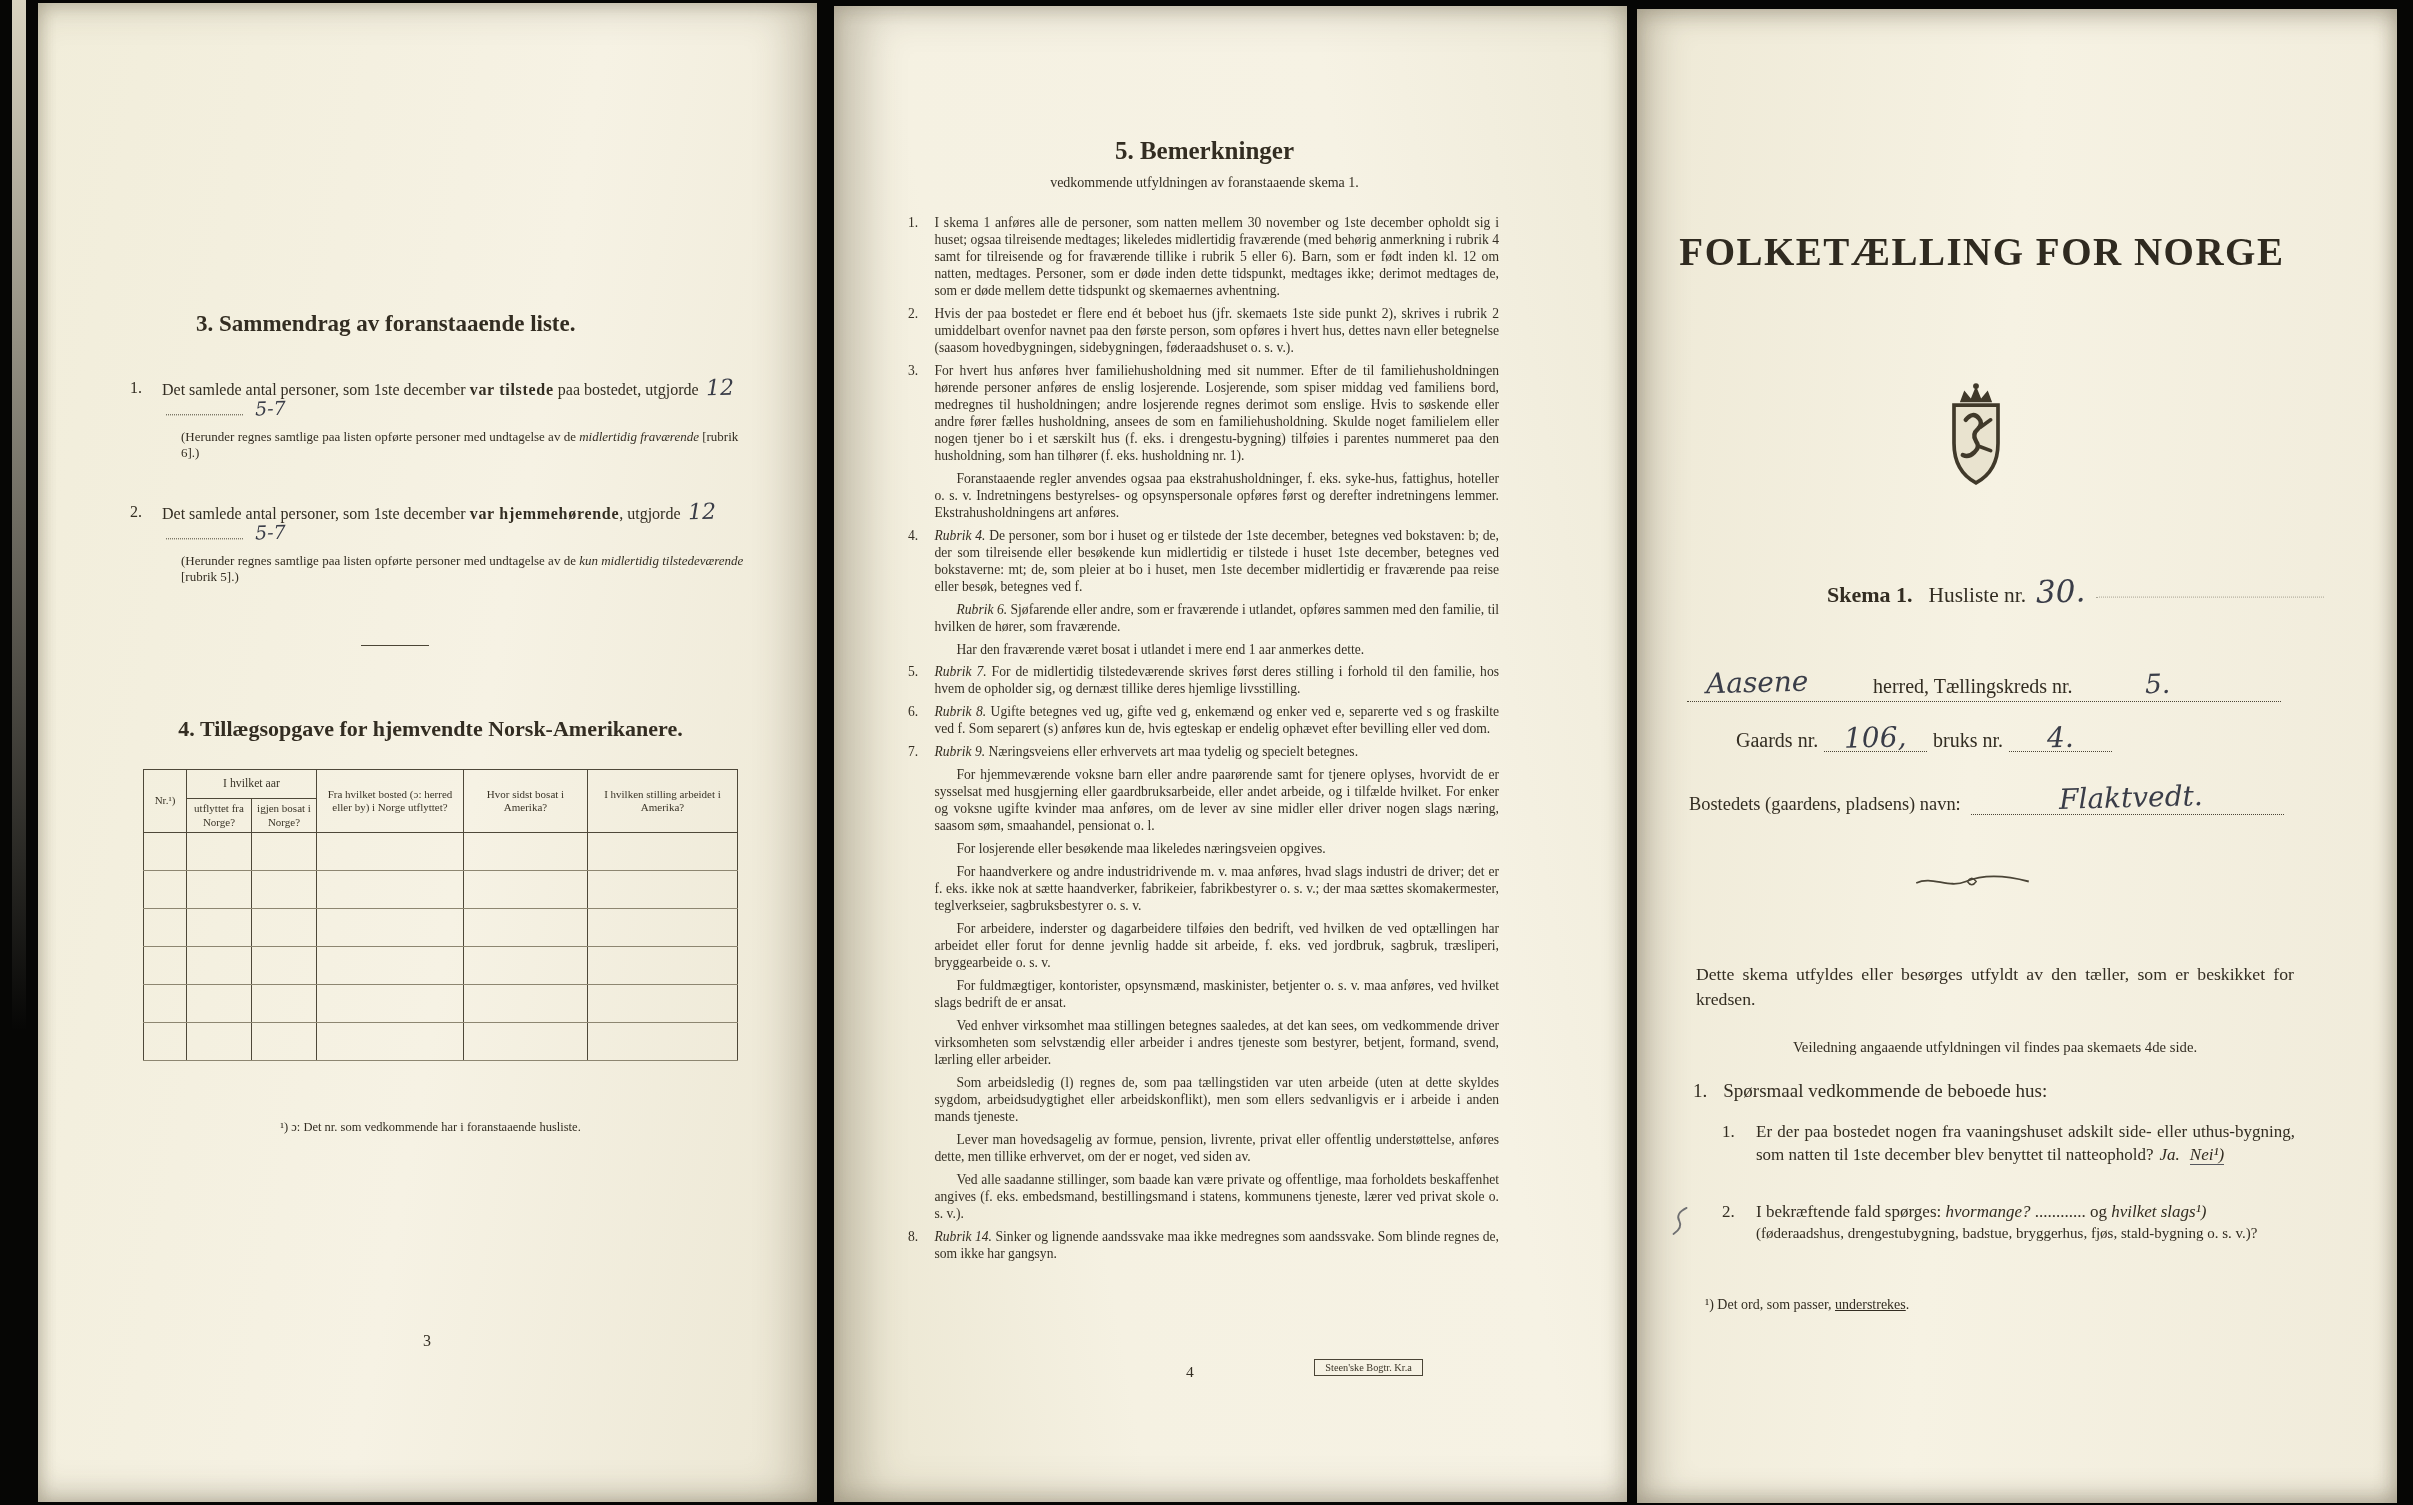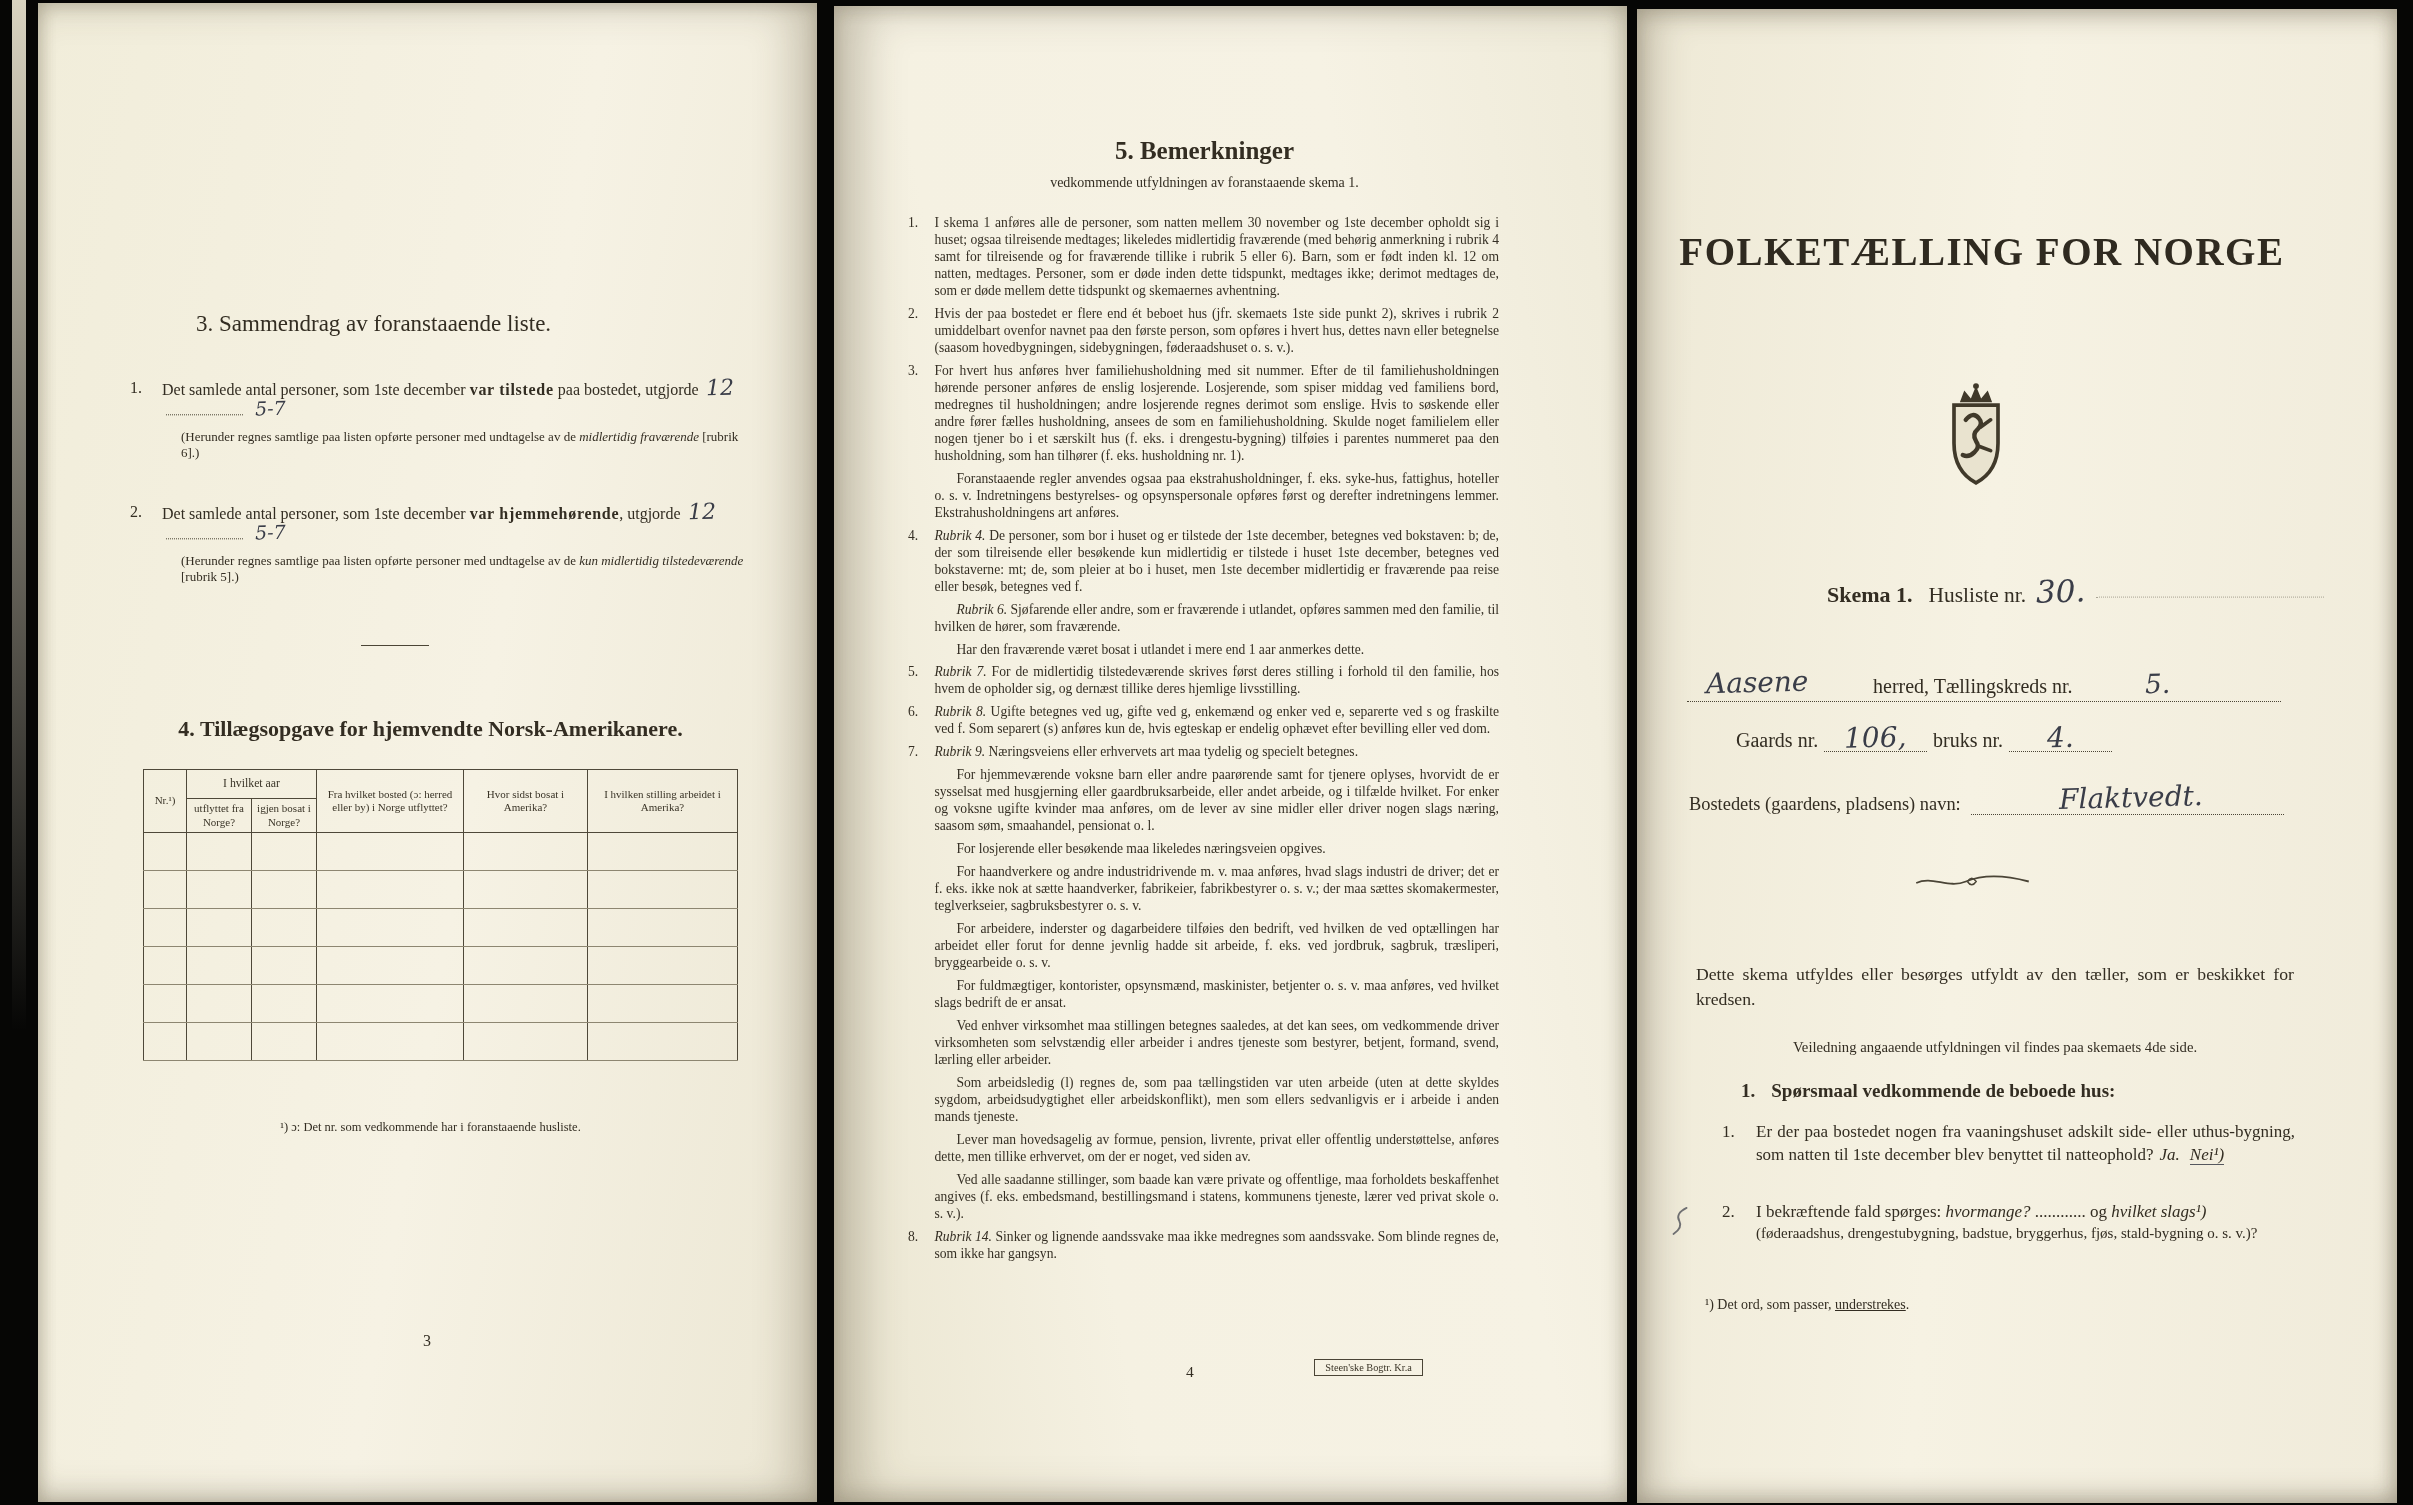--- a/index.html
+++ b/index.html
@@ -28,21 +28,21 @@
                 inset 0 -8.8px 19px rgba(70,58,35,.11), inset 0 7.4px 14.7px rgba(70,58,35,.07);
   }
   .page-right {
     left:1637px; top:8.8px; width:760px; height:1494px;
     background:linear-gradient(95deg,#eee9d6,#f6f2e3 45%,#f0ebda 100%);
     box-shadow: inset 19px 0 35px rgba(70,58,35,.23), inset -7.4px 0 17.7px rgba(70,58,35,.16),
                 inset 0 8.8px 19px rgba(70,58,35,.1), inset 0 -8.8px 19px rgba(70,58,35,.13);
   }
 
   
-  .sec3-heading { position:absolute; left:158px; top:308px; font-size:23px; font-weight:normal; }
+  .sec3-heading { position:absolute; left:158px; top:308px; font-size:23px; font-weight:bold; }
   .sum-item { position:absolute; left:124px; width:586px; font-size:16px; line-height:22px; }
   .sum-item-1 { top:374px; }
   .sum-item-2 { top:498px; }
   .sum-num { position:absolute; left:-32px; }
   .emph { font-weight:bold; letter-spacing:0.7px; }
   .hw {
     font-family:"DejaVu Serif", serif; font-style:italic;
     color:#3a3d48; display:inline-block; transform:rotate(-1.5deg);
   }
   .hw-val { font-size:22px; margin-left:7.4px; }
@@ -85,21 +85,21 @@
   .fp-line1 .hw-kreds { font-size:26.5px; position:absolute; left:458px; bottom:1.5px; }
   .fp-line2 { position:absolute; left:99px; top:709px; height:41px; font-size:20px; }
   .dotseg { display:inline-block; min-width:103px; border-bottom:1.8px dotted #4b4536; text-align:center; vertical-align:bottom; margin:0 5.9px; }
   .dotseg .hw { font-size:28px; position:relative; top:2.9px; }
   .fp-line3 { position:absolute; left:52px; top:765px; width:595px; height:41px; display:flex; align-items:flex-end; font-size:18.4px; }
   .dotfill { flex:1; border-bottom:1.8px dotted #4b4536; position:relative; margin-left:10.3px; }
   .dotfill .hw { font-size:28px; position:absolute; left:88px; bottom:0; }
   .fp-div { position:absolute; left:276px; top:863px; width:119px; height:19px; }
   .fp-note1 { position:absolute; left:59px; top:953px; width:598px; font-size:17.7px; line-height:25px; text-align:justify; }
   .fp-note2 { position:absolute; left:59px; top:1030px; width:598px; text-align:center; font-size:14.7px; }
-  .fp-qhead { position:absolute; left:56px; top:1071px; font-size:19px; font-weight:bold;margin-left:48px; }
+  .fp-qhead { position:absolute; left:56px; top:1071px; font-size:19px; font-weight:normal; }
   .fp-qhead .qh-num { margin-right:16px; }
   .fp-q { position:absolute; left:119px; width:539px; font-size:17px; line-height:23px; text-align:justify; }
   .fp-q1 { top:1111px; }
   .fp-q2 { top:1191px; }
   .fp-qnum { position:absolute; left:-34px; }
   .ans { font-style:italic; margin-left:5.9px; }
   .ans-nei { border-bottom:1.8px solid rgba(58,61,72,.85); }
   .ital { font-style:italic; }
   .q2paren { font-size:15px; line-height:20px; display:block; }
   .fp-foot { position:absolute; left:68px; top:1288px; font-size:14px; }

